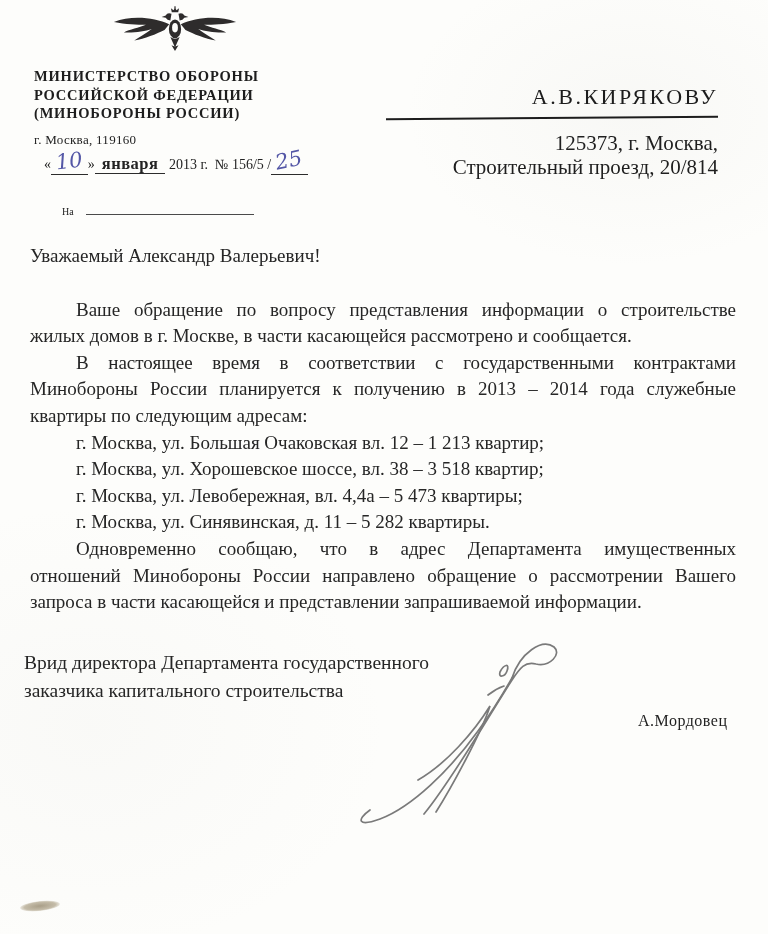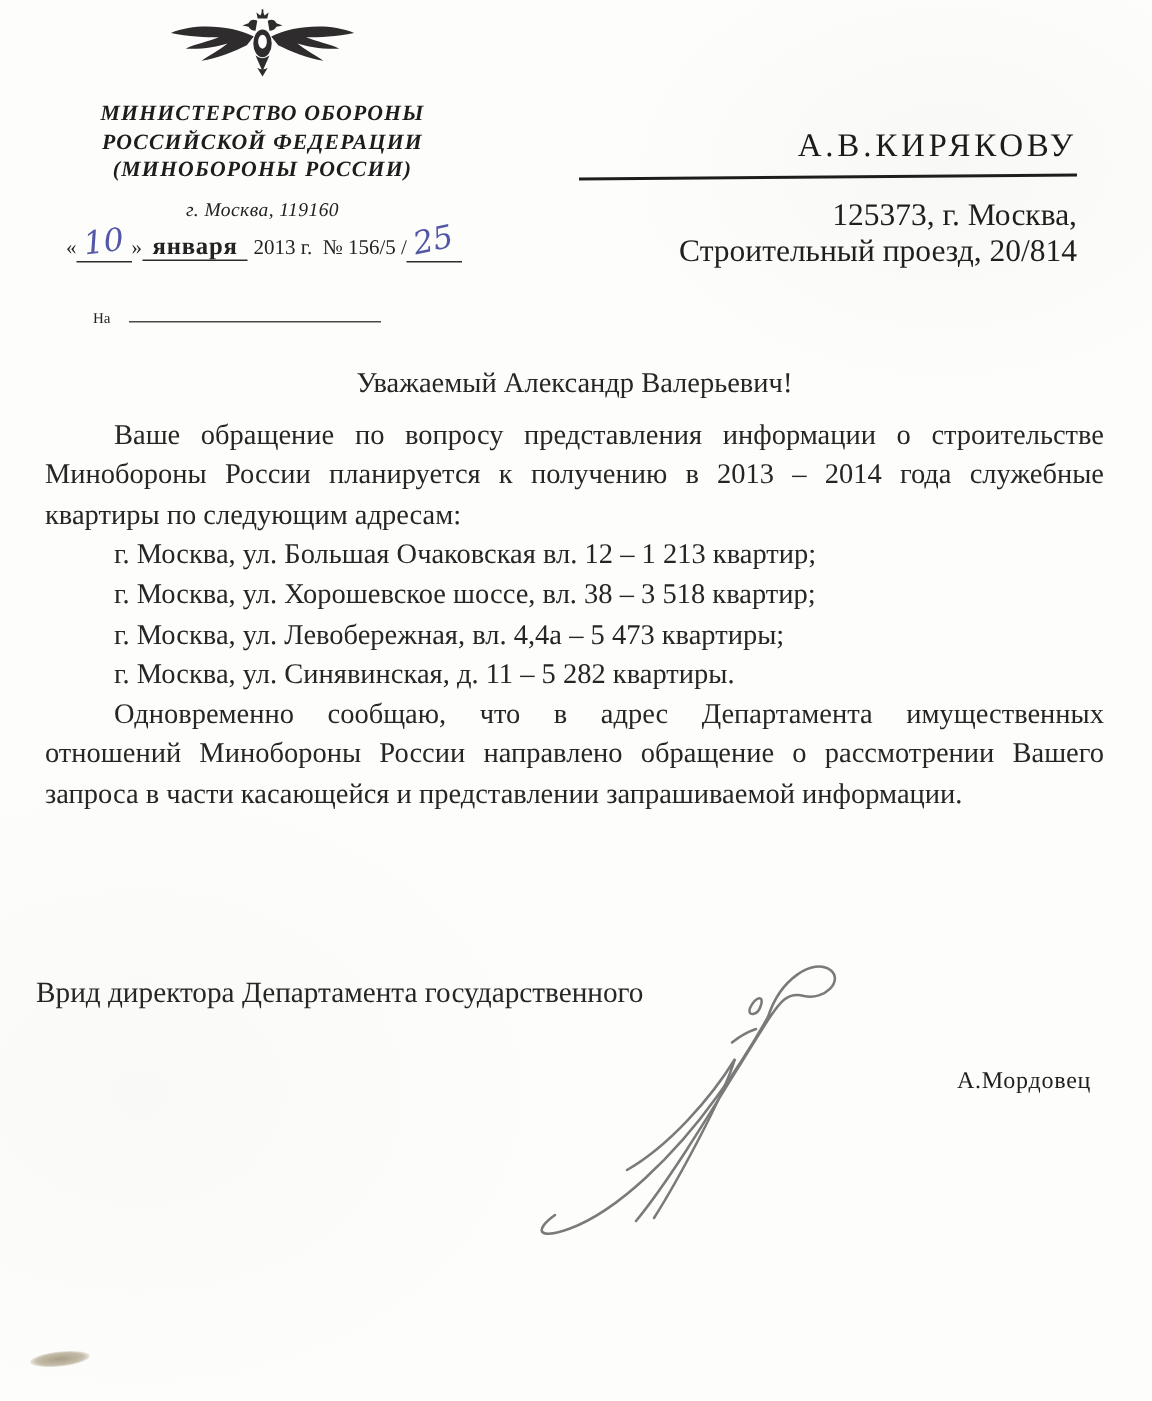--- a/index.html
+++ b/index.html
@@ -11,21 +11,21 @@
     background:
       radial-gradient(ellipse 320px 220px at 82% 12%, rgba(205,205,198,.10), transparent 70%),
       radial-gradient(ellipse 420px 320px at 12% 78%, rgba(205,205,200,.08), transparent 70%),
       #fdfdfb;
     font-family:"Liberation Serif", serif;
     color:#2a2a2a;
     overflow:hidden;
   }
 
   
-  .letterhead{position:absolute;left:34px;top:6px;width:282px;text-align:center;font-style:italic;}
+  .letterhead{position:absolute;left:34px;top:6px;width:282px;}
   .emblem{width:128px;height:54px;margin:0 auto;display:block;}
   .org-lines{margin-top:7px;font-weight:bold;font-size:14.5px;line-height:18.5px;letter-spacing:.8px;color:#1d1d1d;}
   .city-line{margin-top:9px;font-size:13px;letter-spacing:.3px;color:#222;}
 
   
   .date-line{position:absolute;left:44px;top:152px;width:330px;font-size:14px;white-space:nowrap;color:#232323;}
   .u{display:inline-block;border-bottom:1.4px solid #2c2c2c;line-height:1;}
   .hw{
     font-family:"DejaVu Serif", serif;font-style:italic;
     color:#5457a6;font-size:21px;display:inline-block;
@@ -38,21 +38,21 @@
 
   
   .recipient{position:absolute;left:386px;top:84px;width:332px;text-align:right;}
   .recipient-name{font-size:22px;letter-spacing:2.5px;color:#1c1c1c;}
   .recipient-rule{border:none;border-top:2px solid #1d1d1d;margin:7px 0 0 0;transform:rotate(-.45deg);}
   .recipient-addr{font-size:21px;line-height:23.5px;color:#1f1f1f;}
   .recipient-addr.first{margin-top:13px;}
 
   
   .body-block{position:absolute;left:30px;top:243px;width:706px;font-size:19px;line-height:26.6px;color:#262626;}
-  .salutation{text-align:center;margin-bottom:8px;}
+  .salutation{text-align:left;margin-bottom:27px;}
   .jline{text-align:justify;text-align-last:justify;}
   .jlast{text-align:left;}
   .indent{text-indent:46px;}
   .addr-list{padding-left:46px;}
 
   
   .sig-title{position:absolute;left:24px;top:649px;width:470px;font-size:19.5px;line-height:27.5px;color:#262626;}
   .sig-scrawl{position:absolute;left:352px;top:628px;width:250px;height:208px;}
   .sig-name{position:absolute;left:638px;top:712px;font-size:16px;letter-spacing:.5px;color:#1f1f1f;}
 
@@ -106,43 +106,46 @@
     <hr class="recipient-rule">
     <div class="recipient-addr first">125373, г. Москва,</div>
     <div class="recipient-addr">Строительный проезд, 20/814</div>
   </div>
 
   <div class="body-block">
     <div class="salutation">Уважаемый Александр Валерьевич!</div>
 
     <div>
       <div class="jline indent">Ваше обращение по вопросу представления информации о строительстве</div>
+      <div class="jlast">жилых домов в г. Москве, в части касающейся рассмотрено и сообщается.</div>
     </div>
 
     <div>
+      <div class="jline indent">В настоящее время в соответствии с государственными контрактами</div>
       <div class="jline">Минобороны России планируется к получению в 2013 – 2014 года служебные</div>
       <div class="jlast">квартиры по следующим адресам:</div>
     </div>
 
     <div class="addr-list">
       <div>г. Москва, ул. Большая Очаковская вл. 12 – 1 213 квартир;</div>
       <div>г. Москва, ул. Хорошевское шоссе, вл. 38 – 3 518 квартир;</div>
       <div>г. Москва, ул. Левобережная, вл. 4,4а – 5 473 квартиры;</div>
       <div>г. Москва, ул. Синявинская, д. 11 – 5 282 квартиры.</div>
     </div>
 
     <div>
       <div class="jline indent">Одновременно сообщаю, что в адрес Департамента имущественных</div>
       <div class="jline">отношений Минобороны России направлено обращение о рассмотрении Вашего</div>
       <div class="jlast">запроса в части касающейся и представлении запрашиваемой информации.</div>
     </div>
   </div>
 
   <div class="sig-title">
     <div>Врид директора Департамента государственного</div>
+    <div>заказчика капитального строительства</div>
   </div>
 
   <svg class="sig-scrawl" viewBox="0 0 250 208" aria-hidden="true">
     <g fill="none" stroke="#7a7a7a" stroke-width="1.7" stroke-linecap="round">
       <path d="M18 182 C 4 192, 6 199, 28 191 C 60 179, 98 142, 126 103 C 140 84, 152 64, 160 50"></path>
       <path d="M160 50 C 168 25, 190 10, 202 19 C 210 26, 198 39, 184 36 C 173 33, 168 40, 160 52 C 138 86, 100 152, 72 186"></path>
       <path d="M66 152 C 94 136, 122 104, 138 78 C 130 104, 98 162, 84 184"></path>
       <path d="M152 58 C 146 60, 141 63, 136 67"></path>
       <path d="M148 44 c 4 -8 10 -9 7 -1 c -2 6 -9 7 -7 1 z"></path>
     </g>

